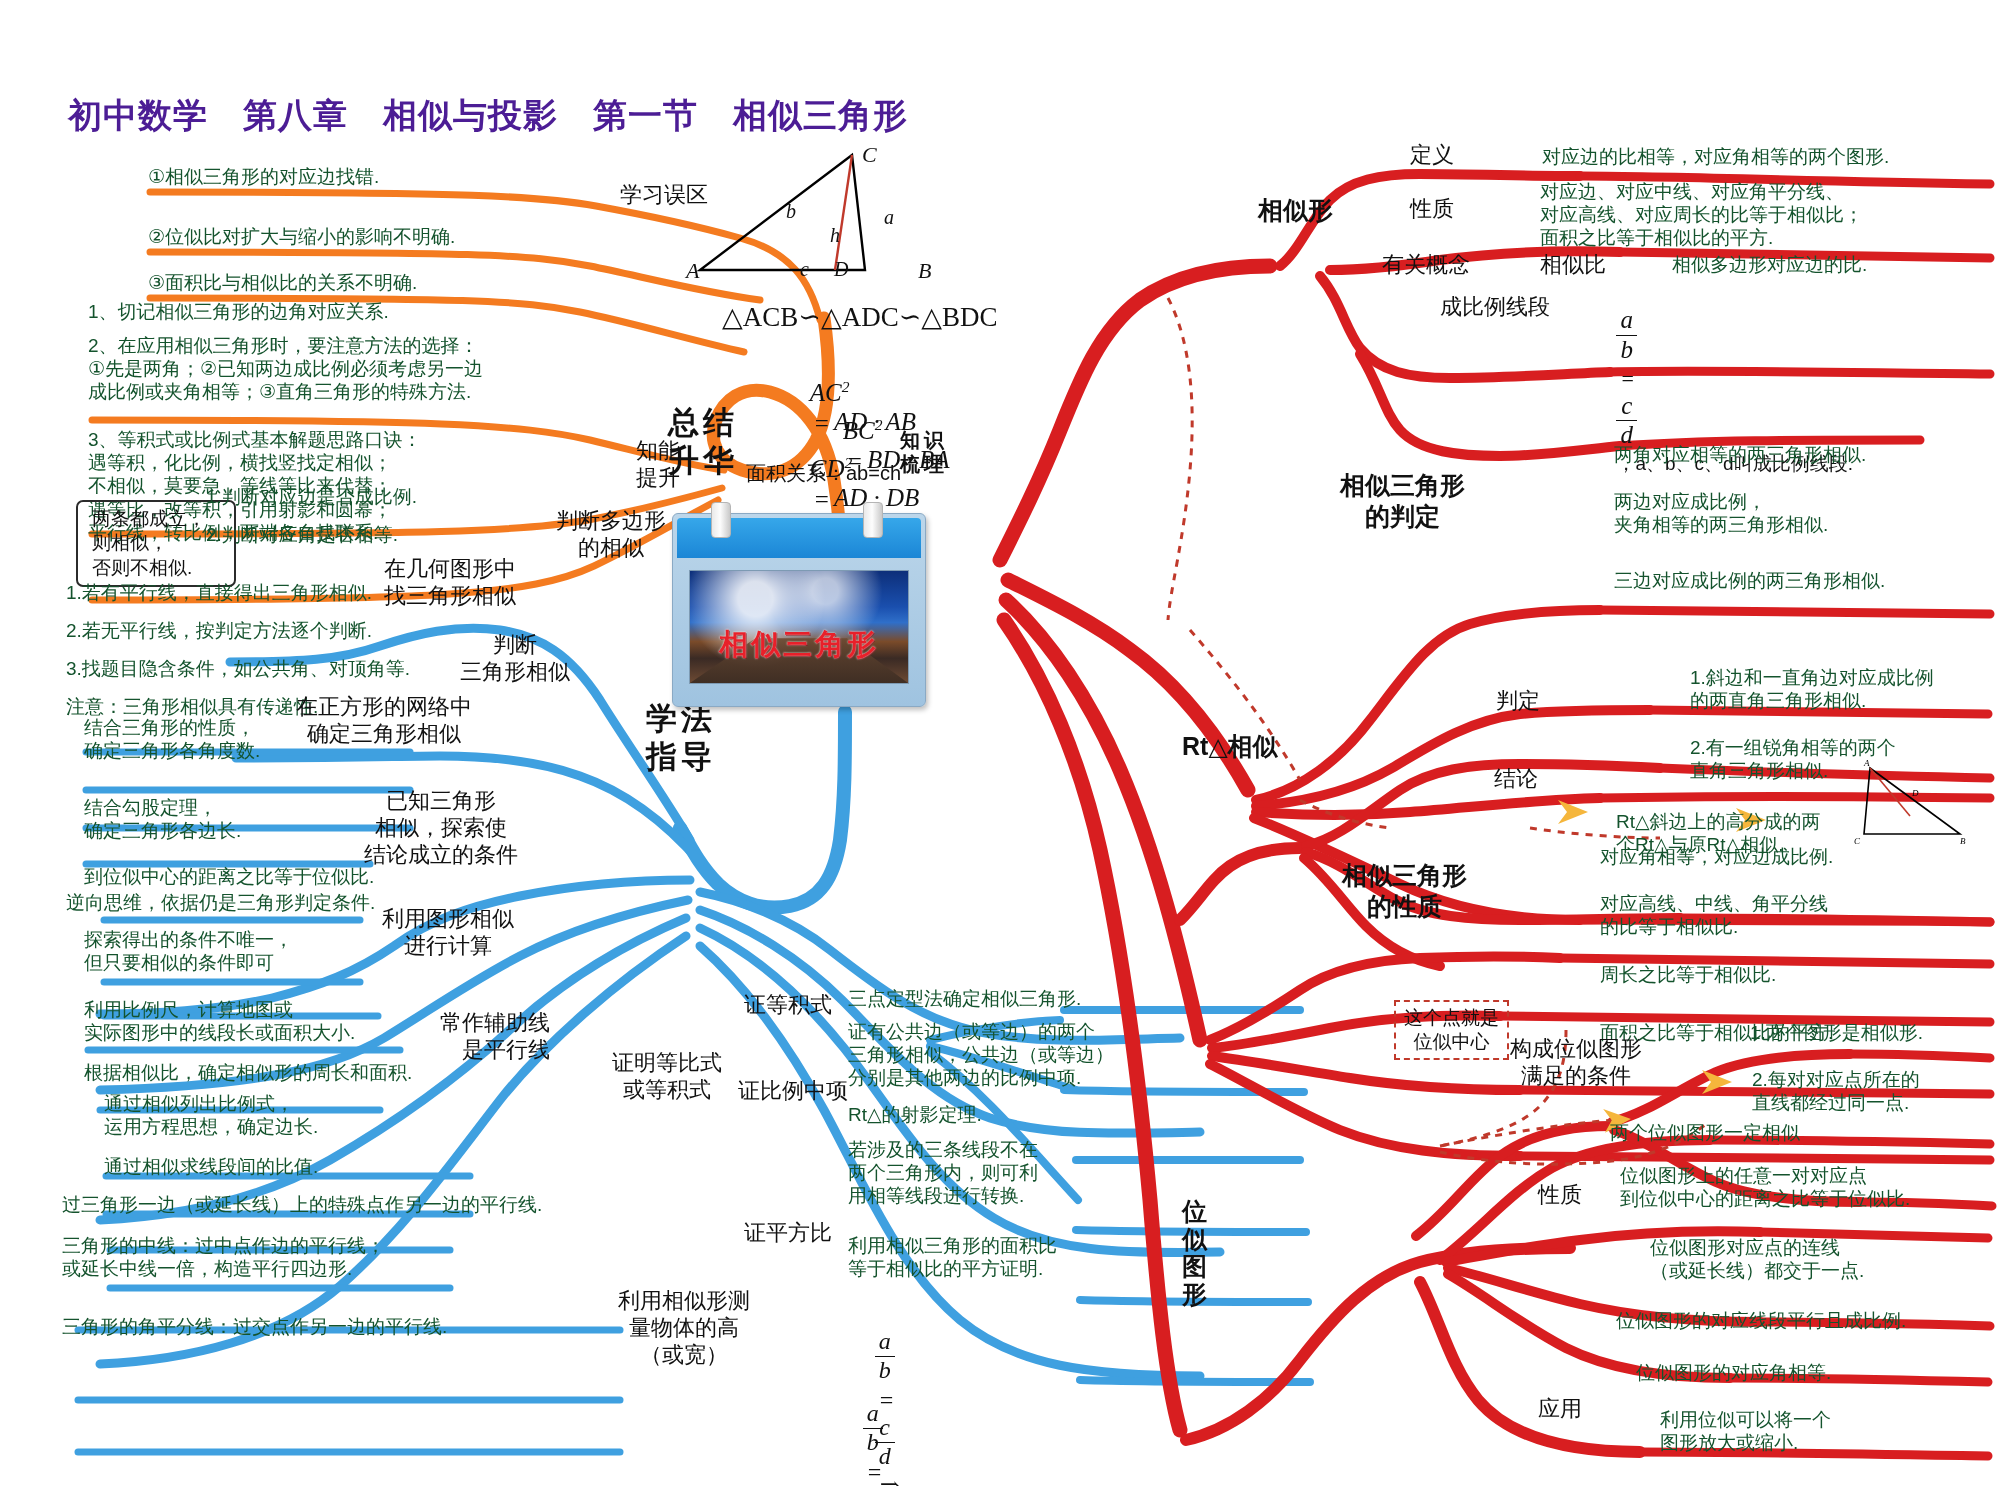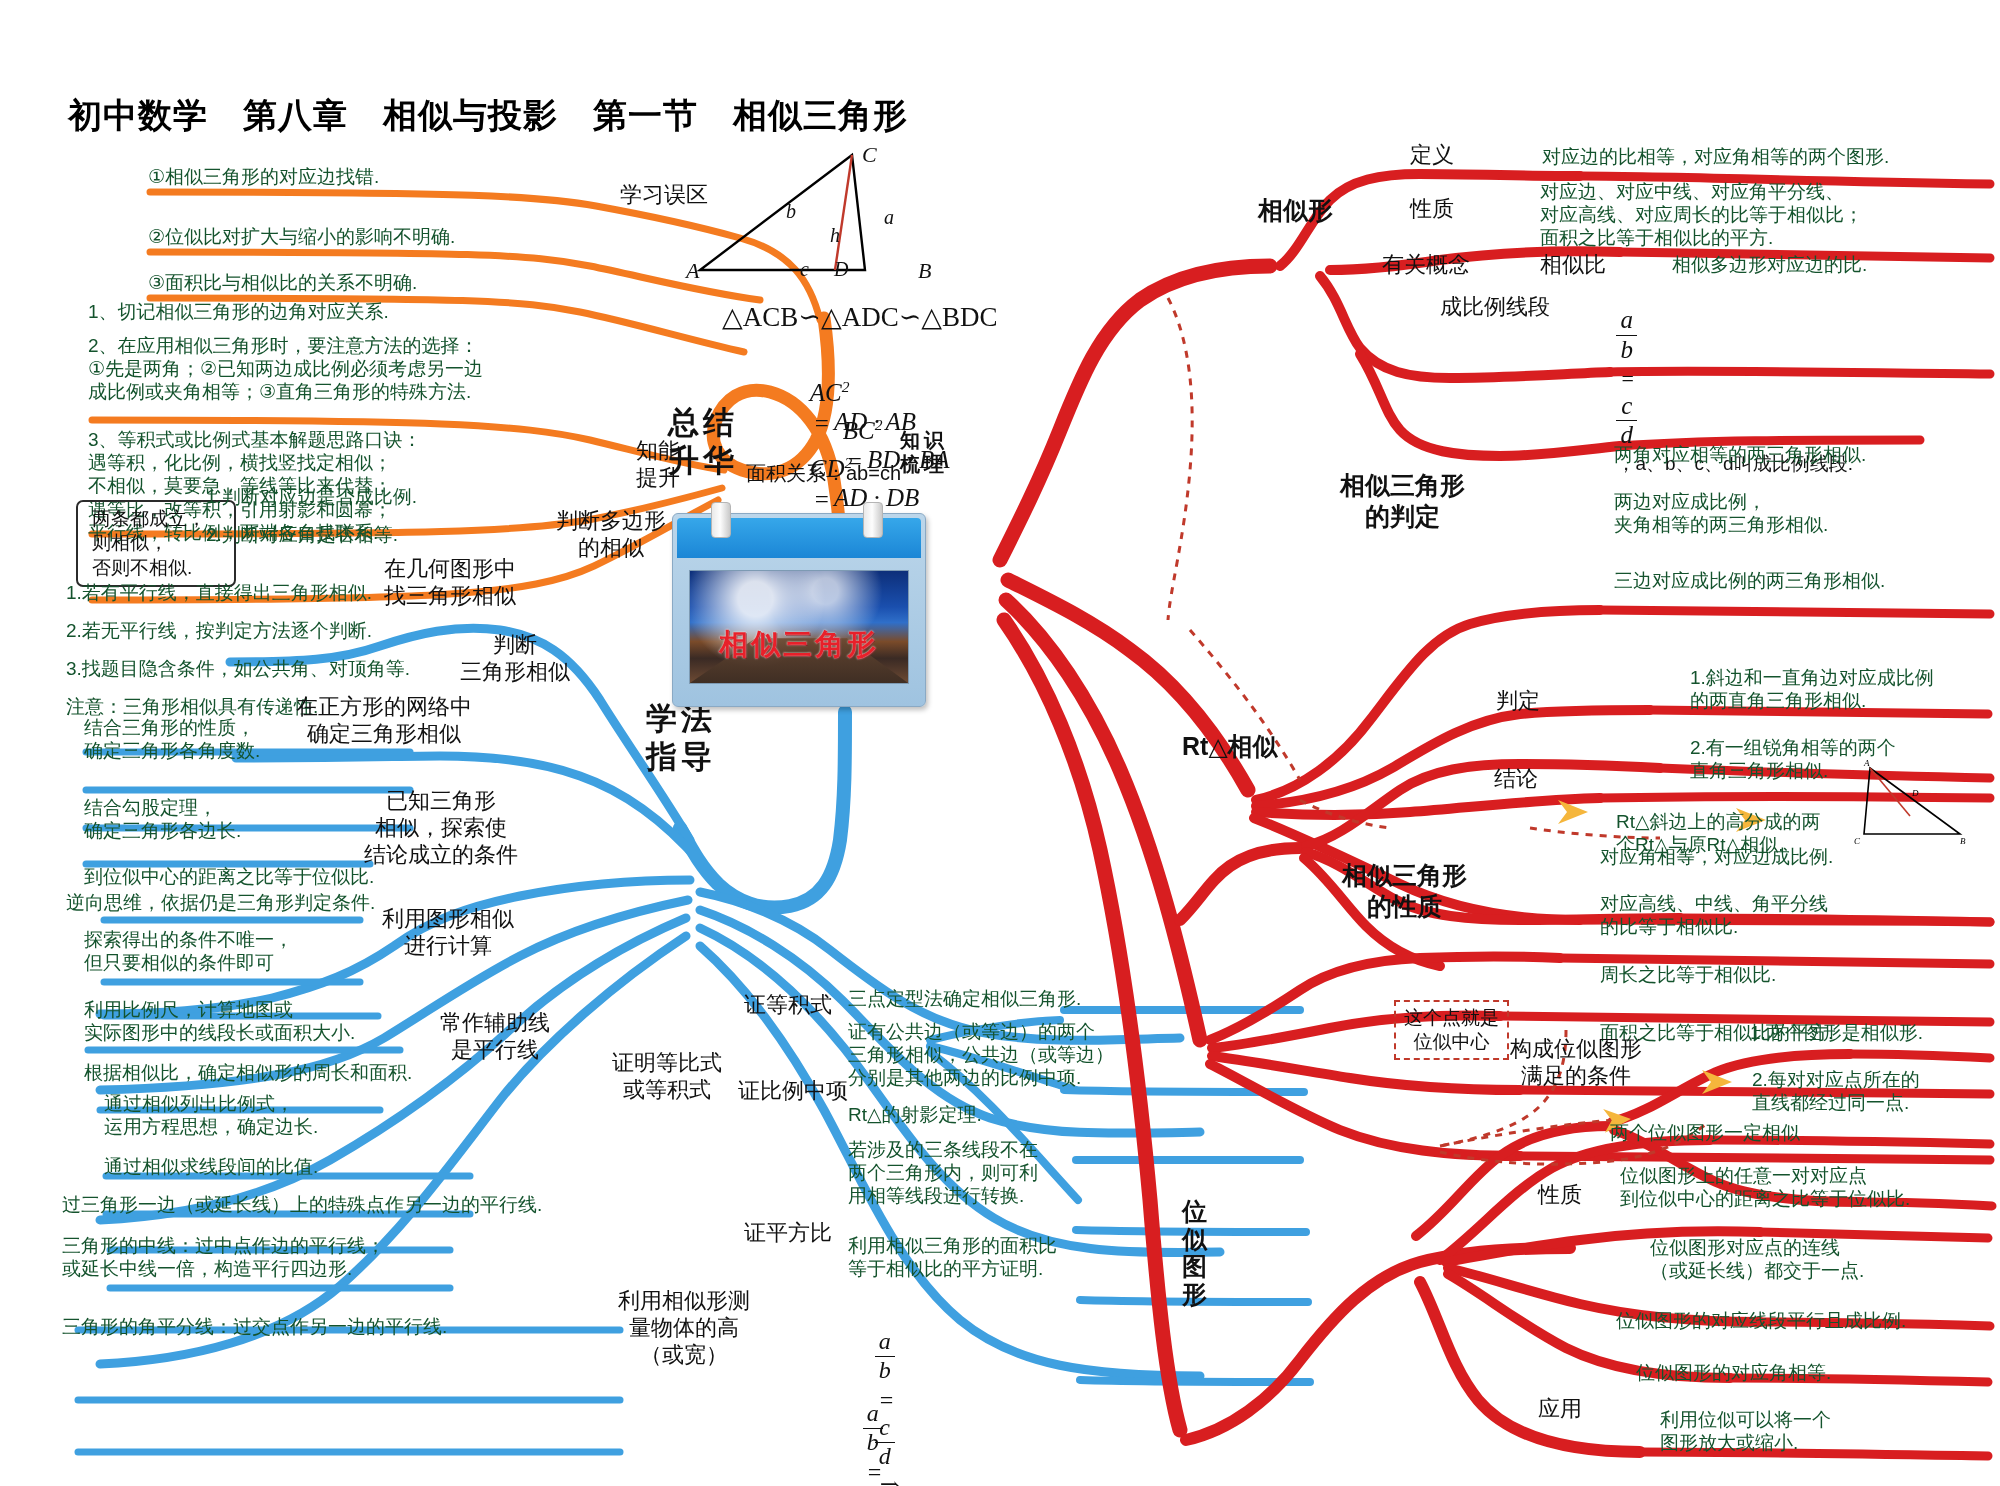--- a/index.html
+++ b/index.html
@@ -9,21 +9,21 @@
     color:#111;
   }
   #stage{position:absolute;left:0;top:0;width:2000px;height:1486px;}
   svg.branches{position:absolute;left:0;top:0;width:2000px;height:1486px;pointer-events:none;}
 
   .t{position:absolute;white-space:pre;line-height:1.18;}
   .blk{position:absolute;line-height:1.22;white-space:pre;}
 
   
   .title{
-    left:68px;top:95px;font-size:34px;font-weight:bold;color:#000000;
+    left:68px;top:95px;font-size:34px;font-weight:bold;color:#4c1d95;
     letter-spacing:1px;
   }
 
   
   .leaf{font-size:19px;color:#14532d;}
   .node{font-size:22px;color:#111;}
   .node-b{font-size:25px;color:#111;font-weight:bold;}
   .big{font-size:31px;font-weight:bold;color:#111;letter-spacing:4px;}
 
   
@@ -334,21 +334,21 @@
   <div class="blk leaf" style="left:104px;top:1092px;">通过相似列出比例式，
 运用方程思想，确定边长.</div>
   <div class="t leaf" style="left:104px;top:1156px;">通过相似求线段间的比值.</div>
   <div class="blk node" style="left:382px;top:906px;text-align:center;">利用图形相似
 进行计算</div>
 
   <div class="t leaf" style="left:62px;top:1194px;">过三角形一边（或延长线）上的特殊点作另一边的平行线.</div>
   <div class="blk leaf" style="left:62px;top:1234px;">三角形的中线：过中点作边的平行线；
 或延长中线一倍，构造平行四边形.</div>
   <div class="t leaf" style="left:62px;top:1316px;">三角形的角平分线：过交点作另一边的平行线.</div>
-  <div class="blk node" style="left:440px;top:1010px;text-align:center;">常作辅助线
+  <div class="blk node" style="left:440px;top:1010px;text-align:right;">常作辅助线
 是平行线</div>
 
   <div class="blk node" style="left:612px;top:1050px;text-align:center;">证明等比式
 或等积式</div>
   <div class="t node" style="left:744px;top:992px;">证等积式</div>
   <div class="t node" style="left:738px;top:1078px;">证比例中项</div>
   <div class="t node" style="left:744px;top:1220px;">证平方比</div>
   <div class="blk node" style="left:618px;top:1288px;text-align:center;">利用相似形测
 量物体的高
 （或宽）</div>

